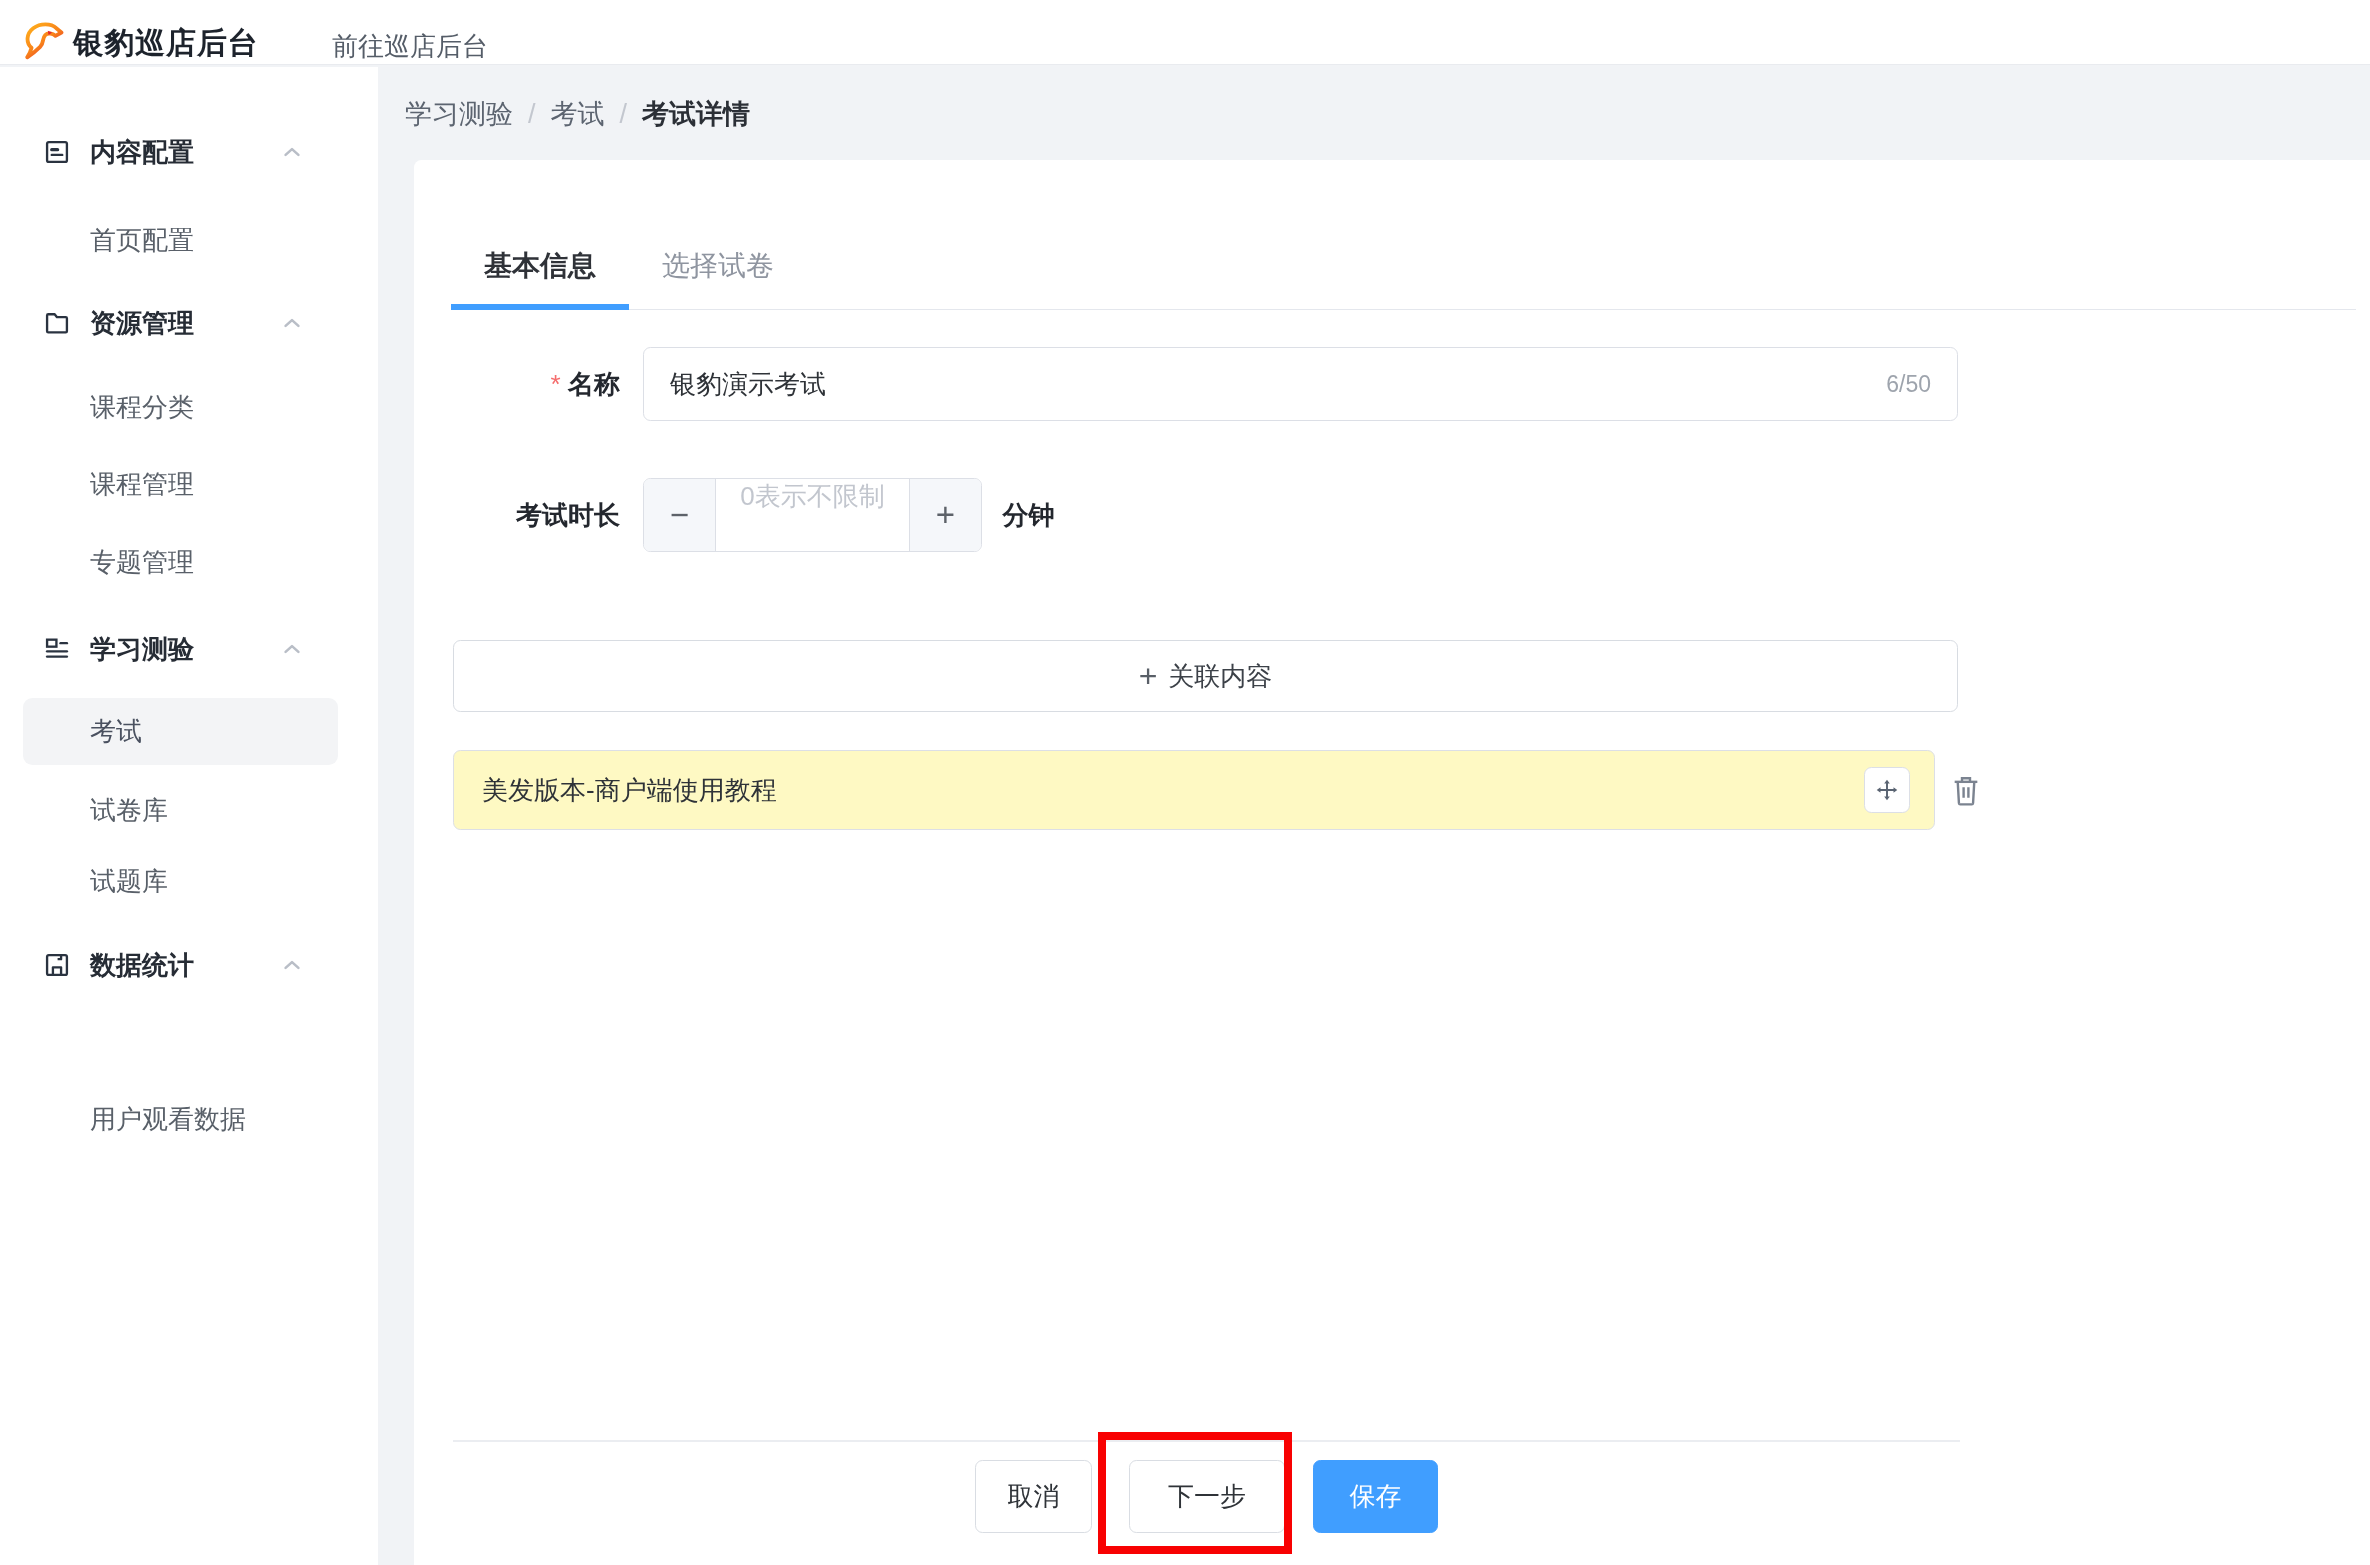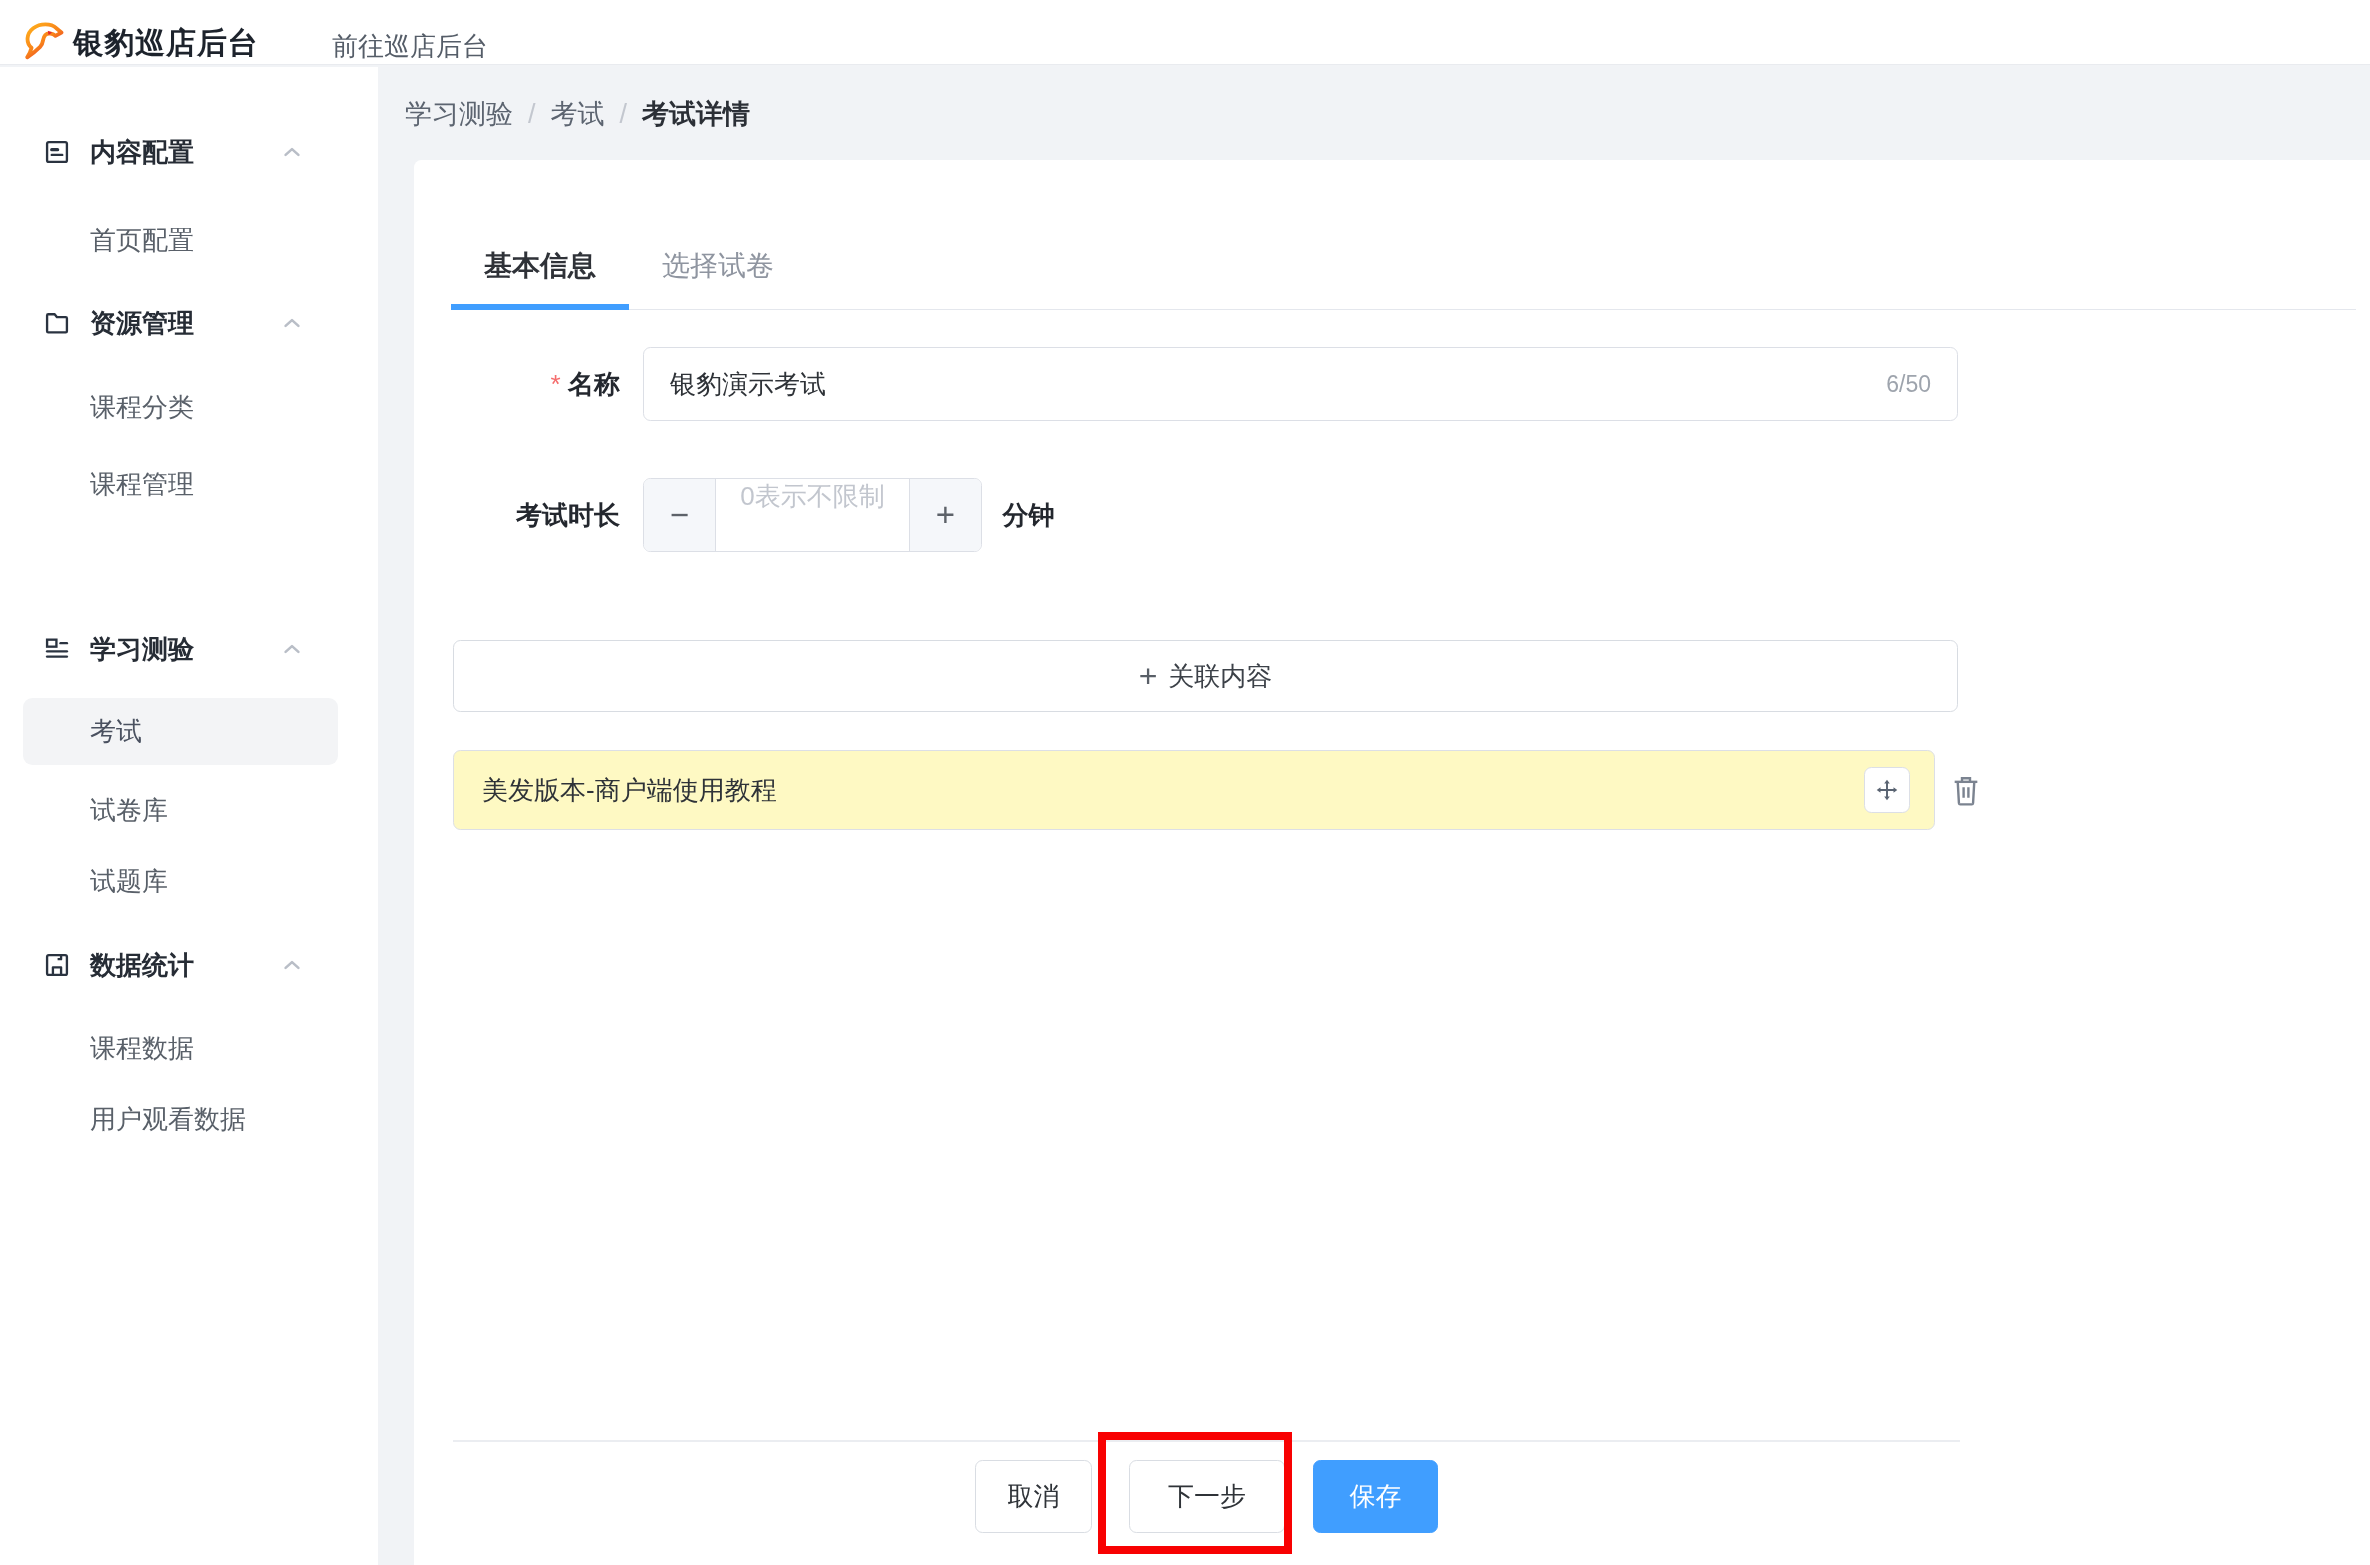--- a/index.html
+++ b/index.html
@@ -183,20 +183,23 @@
     <svg class="side-chevron" viewBox="0 0 24 24" fill="none" stroke="#b9bec7" stroke-width="2.2" stroke-linecap="round" stroke-linejoin="round">
         <path d="M6.5 14.5 L12 9.5 L17.5 14.5"></path>
       </svg>
   </div>
   <div class="side-item t-s2">
     <span class="side-sub-label">课程分类</span>
   </div>
   <div class="side-item t-s3">
     <span class="side-sub-label">课程管理</span>
   </div>
+  <div class="side-item t-s4">
+    <span class="side-sub-label">专题管理</span>
+  </div>
 
   <div class="side-item t-g3">
     <svg class="side-group-icon" viewBox="0 0 24 24" fill="none" stroke="currentColor" stroke-width="2" stroke-linecap="round">
       <rect x="3.5" y="4" width="8" height="6"></rect>
         <path d="M15 7 h5.5"></path>
         <path d="M3.5 14 h17"></path>
         <path d="M3.5 18.5 h17"></path>
     </svg>
     <span class="side-group-label">学习测验</span>
     <svg class="side-chevron" viewBox="0 0 24 24" fill="none" stroke="#b9bec7" stroke-width="2.2" stroke-linecap="round" stroke-linejoin="round">
@@ -217,23 +220,20 @@
     <svg class="side-group-icon" viewBox="0 0 24 24" fill="none" stroke="currentColor" stroke-width="2" stroke-linejoin="round">
       <rect x="3.5" y="3.5" width="17" height="17" rx="1.5"></rect>
         <path d="M8.5 20.5 v-6.5 h7 v6.5"></path>
         <path d="M15.5 3.5 v3.5 h-3"></path>
     </svg>
     <span class="side-group-label">数据统计</span>
     <svg class="side-chevron" viewBox="0 0 24 24" fill="none" stroke="#b9bec7" stroke-width="2.2" stroke-linecap="round" stroke-linejoin="round">
         <path d="M6.5 14.5 L12 9.5 L17.5 14.5"></path>
       </svg>
   </div>
-  <div class="side-item t-s8">
-    <span class="side-sub-label">课程数据</span>
-  </div>
   <div class="side-item t-s9">
     <span class="side-sub-label">用户观看数据</span>
   </div>
 </div>
 
 <div class="breadcrumb">
   <span class="crumb">学习测验</span>
   <span class="crumb-sep">/</span>
   <span class="crumb">考试</span>
   <span class="crumb-sep">/</span>

